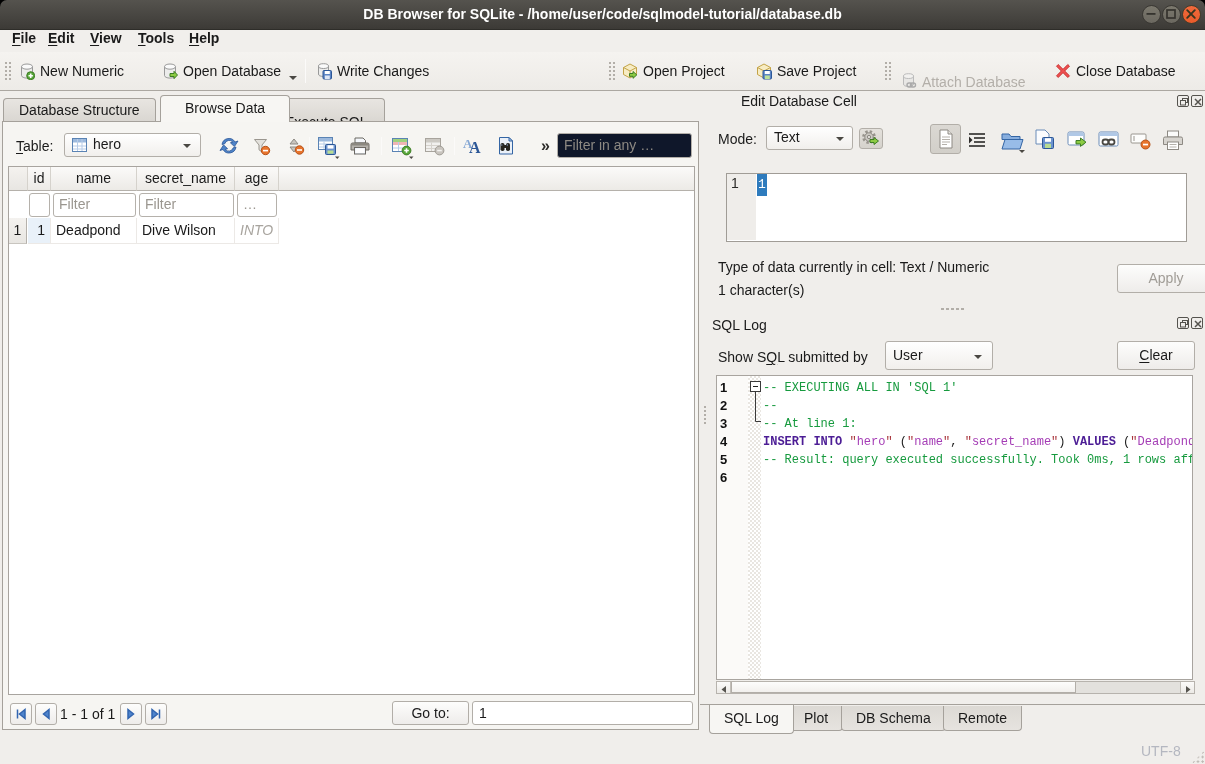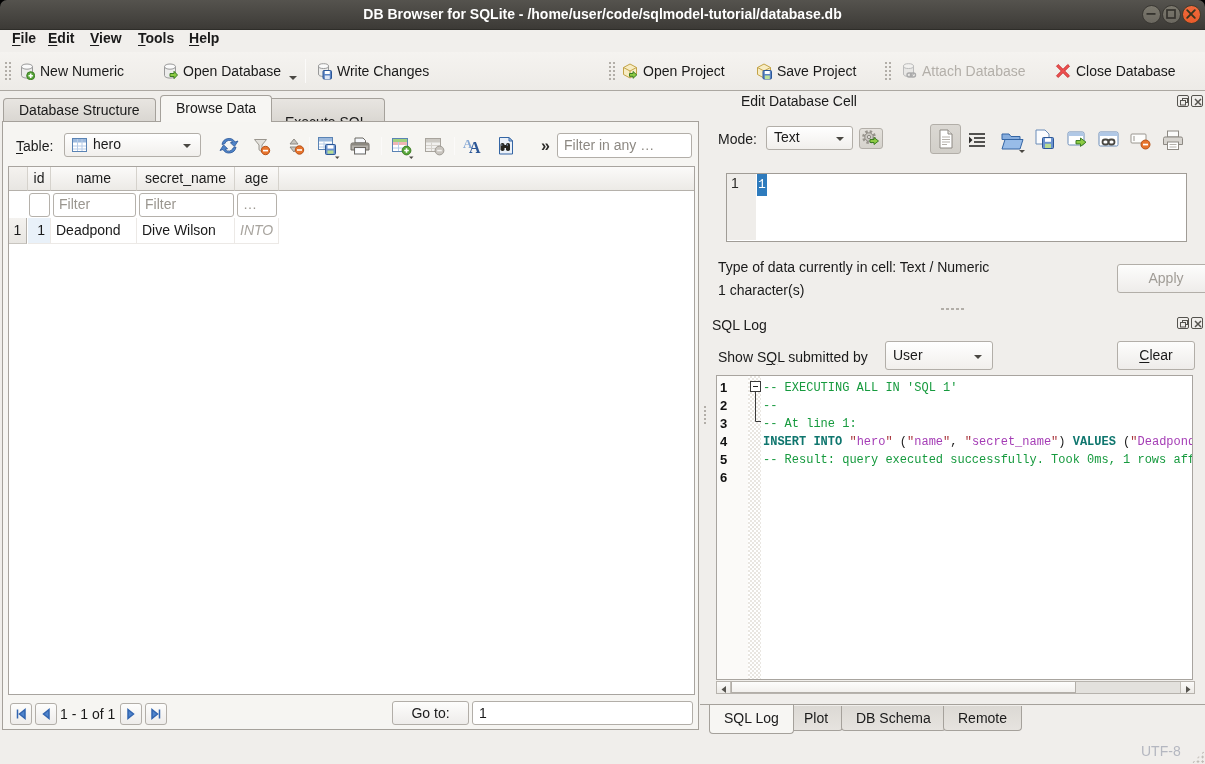--- a/index.html
+++ b/index.html
@@ -19,42 +19,42 @@
 
 
 #menubar { position:absolute; left:0; top:30px; width:1205px; height:22px; background:#f1efec; }
 #menubar span { position:absolute; top:0;font-weight:bold; }
 u { text-decoration:underline; text-underline-offset:2px; }
 
 
 #toolbar { position:absolute; left:0; top:52px; width:1205px; height:39px;
   background:linear-gradient(#f5f3f0,#edebe7); border-bottom:1px solid #aba7a1; }
 .tbtn { position:absolute; top:0; height:38px; display:flex; align-items:center; gap:5px; font-size:14px; }
-.tbtn.disabled { color:#b3afa9; }
+.tbtn.disabled { color:#b3afa9;align-items:flex-end; }
 .tb-sep { position:absolute; top:7px; width:1px; height:24px; background:#cdc9c3; border-right:1px solid #fbfaf9; }
 .tb-handle { position:absolute; top:9px; width:8px; height:20px;
   background-image:radial-gradient(circle, #b2aea8 30%, rgba(0,0,0,0) 36%);
   background-size:4px 4px; }
 .dd-arrow { width:0; height:0; border-left:4px solid transparent; border-right:4px solid transparent; border-top:4px solid #4a4843; }
 
 
 .tab { position:absolute; height:24px; padding:0 12px; background:linear-gradient(#e8e5e1,#d9d6d1);
   border:1px solid #a5a19b; border-bottom:none; border-radius:4px 4px 0 0; line-height:23px; font-size:14px; }
 .tab.active { background:#f7f6f3; height:27px; line-height:25px; z-index:5; }
 #lframe { position:absolute; left:2px; top:121px; width:697px; height:609px; background:#f6f5f2; border:1px solid #a5a19b; }
 
 
 #tablelabel { position:absolute; left:16px; top:138px;text-align:center; }
 #tablecombo { position:absolute; left:64px; top:133px; width:137px; height:24px;
   background:linear-gradient(#ffffff,#f1efec); border:1px solid #b2aea8; border-radius:3px; }
 #tablecombo .txt { position:absolute; left:28px; top:2px; }
 #tablecombo .arr { position:absolute; right:9px; top:10px; }
 .mini { position:absolute; width:22px; height:22px; top:135px; }
 .mini svg { position:absolute; left:0; top:0; }
-#filterany { position:absolute; left:557px; top:133px; width:135px; height:25px; background:#ffffff;
+#filterany { position:absolute; left:557px; top:133px; width:135px; height:25px; background:#0f172a;
   border:1px solid #b2aea8; border-radius:3px; color:#8d8983; padding:3px 6px; font-size:14px; }
 
 
 #grid { position:absolute; left:8px; top:166px; width:687px; height:529px; background:#fff; border:1px solid #a8a49f; }
 .hcell { position:absolute; top:0; height:24px; background:linear-gradient(#fbfaf9,#eceae6);
   border-right:1px solid #d5d2cc; border-bottom:1px solid #b5b1ab; text-align:center; line-height:23px; font-size:14px; }
 #vhdr { position:absolute; left:0; top:51px; width:18px; height:26px; background:linear-gradient(#f4f2ef,#e8e6e2);
   border-right:1px solid #b5b1ab; border-bottom:1px solid #c8c5bf; text-align:center; line-height:25px; font-size:14px; }
 .fbox { position:absolute; top:26px; height:24px; background:#fff; border:1px solid #b5b1ab; border-radius:3px;
   color:#9a968f; padding:2px 5px; font-size:14px; }
@@ -77,21 +77,21 @@
 .btn { background:linear-gradient(#fdfdfc,#eeecea); border:1px solid #b2aea8; border-radius:3px; position:absolute; text-align:center; }
 .dicon { position:absolute; }
 
 #celledit { position:absolute; left:726px; top:173px; width:461px; height:69px; background:#fff; border:1px solid #a09c96; }
 #cellgutter { position:absolute; left:0; top:0; width:29px; height:66px; background:#efedea; }
 
 #sqlcode { position:absolute; left:716px; top:375px; width:477px; height:305px; background:#fff; border:1px solid #a8a49f; overflow:hidden; }
 .mono { font-family:"Liberation Mono", monospace; font-size:12px; white-space:pre; }
 .ln { position:absolute; left:3px; width:22px; font-weight:bold; font-size:13px; color:#111; }
 .green { color:#169a3e; }
-.kw { color:#0f766e; font-weight:bold; }
+.kw { color:#4c1d95; font-weight:bold; }
 .q { color:#a9353c; }
 .idn { color:#a43cb5; }
 
 
 .btab { position:absolute; height:25px; padding:0 14px; background:linear-gradient(#dcd9d4,#e6e3df);
   border:1px solid #a5a19b; border-top:none; border-radius:0 0 4px 4px; line-height:24px; font-size:14px; top:706px; }
 .btab.active { background:#f7f6f3; height:29px; line-height:27px; z-index:5; top:705px; }
 </style>
 </head>
 <body>
@@ -187,21 +187,21 @@
     </div>
   <div class="tbtn" style="left:1055px">
       <svg width="16" height="16" viewBox="0 0 16 16">
       <path d="M3.2 1.5 L8 6.3 L12.8 1.5 L14.5 3.2 L9.7 8 L14.5 12.8 L12.8 14.5 L8 9.7 L3.2 14.5 L1.5 12.8 L6.3 8 L1.5 3.2 Z" fill="#ee5050" stroke="#c02020" stroke-width="0.8"></path>
     </svg>
       <span>Close Database</span>
     </div>
 </div>
 
 <div class="tab" style="left:3px; top:98px; padding:0 15px;">Database Structure</div>
-<div class="tab active" style="left:160px; top:95px; padding:0 15px;">Browse Data</div>
+<div class="tab active" style="left:160px; top:95px; padding:0 24px;">Browse Data</div>
 <div class="tab" style="left:268px; top:98px; padding:12px 16px;">Execute SQL</div>
 <div id="lframe"></div>
 
 <div id="tablelabel"><u>T</u>able:</div>
 <div id="tablecombo">
   <svg width="15" height="14" style="position:absolute;left:7px;top:4px">
     <rect x="0.5" y="0.5" width="14" height="13" fill="#fff" stroke="#5a83b4"></rect>
     <rect x="1" y="1" width="13" height="3.5" fill="#9cb9dd"></rect>
     <line x1="1" y1="8" x2="14" y2="8" stroke="#b7cce8"></line>
       <line x1="1" y1="11" x2="14" y2="11" stroke="#b7cce8"></line>

